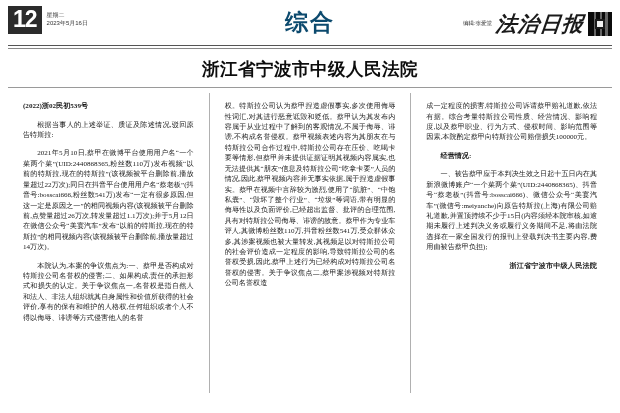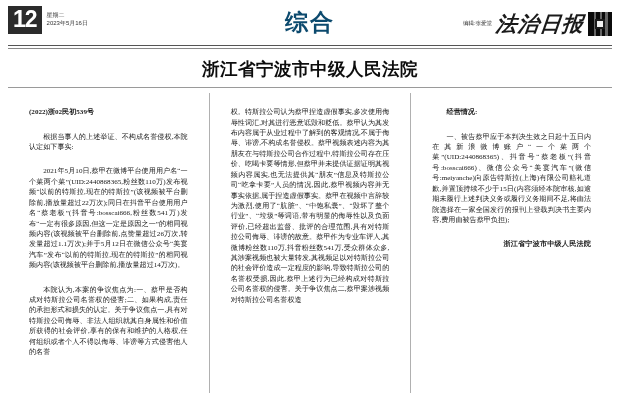--- a/index.html
+++ b/index.html
@@ -155,21 +155,21 @@
     line-height: 1.47;
     text-align: justify;
     text-justify: inter-character;
     color: #191919;
     overflow: hidden;
   }
   .col + .col {
     border-left: 0.6px solid #b0b0b0;
   }
   .col p {
-    margin: 14px;
+    margin: 8px;
   }
   .indent {
     text-indent: 2em;
   }
   .case-no {
     font-weight: bold;
     margin-bottom: 0;
   }
   .verdict-head {
     text-indent: 2em;
@@ -212,29 +212,30 @@
   <div class="rule-thin"></div>
 
   <div class="headline-wrap">
     <div class="headline">浙江省宁波市中级人民法院</div>
   </div>
 
   <div class="columns">
 
     <div class="col">
       <p class="case-no">(2022)浙02民初539号</p>
-      <p class="indent">根据当事人的上述举证、不构成名誉侵权,本院认定如下事实:</p>
+      <p class="indent">根据当事人的上述举证、质证及陈述情况,驳回原告特斯拉:</p>
       <p class="indent">2021年5月10日,蔡甲在微博平台使用用户名“一个菜两个菜”(UID:2440868365,粉丝数110万)发布视频“以前的特斯拉,现在的特斯拉”(该视频被平台删除前,播放量超过22万次);同日在抖音平台使用用户名“蔡老板”(抖音号:bosscai666,粉丝数541万)发布“一定有很多原因,但这一定是原因之一”的相同视频内容(该视频被平台删除前,点赞量超过26万次,转发量超过1.1万次);并于5月12日在微信公众号“美宴汽车”发布“以前的特斯拉,现在的特斯拉”的相同视频内容(该视频被平台删除前,播放量超过14万次)。</p>
-      <p class="indent">本院认为,本案的争议焦点为:一、蔡甲是否构成对特斯拉公司名誉权的侵害;二、如果构成,责任的承担形式和损失的认定。关于争议焦点一,具有对特斯拉公司侮辱、非法人组织就其自身属性和价值所获得的社会评价,享有的保有和维护的人格权,任何组织或者个人不得以侮辱、诽谤等方式侵害他人的名誉</p>
+      <p class="indent">本院认为,本案的争议焦点为:一、蔡甲是否构成对特斯拉公司名誉权的侵害;二、如果构成,责任的承担形式和损失的认定。关于争议焦点一,名誉权是指自然人和法人、非法人组织就其自身属性和价值所获得的社会评价,享有的保有和维护的人格权,任何组织或者个人不得以侮辱、诽谤等方式侵害他人的名誉</p>
     </div>
 
     <div class="col">
       <p>权。特斯拉公司认为蔡甲捏造虚假事实,多次使用侮辱性词汇,对其进行恶意诋毁和贬低。蔡甲认为其发布内容属于从业过程中了解到的客观情况,不属于侮辱、诽谤,不构成名誉侵权。蔡甲视频表述内容为其朋友在与特斯拉公司合作过程中,特斯拉公司存在压价、吃喝卡要等情形,但蔡甲并未提供证据证明其视频内容属实,也无法提供其“朋友”信息及特斯拉公司“吃拿卡要”人员的情况,因此,蔡甲视频内容并无事实依据,属于捏造虚假事实。蔡甲在视频中言辞较为激烈,使用了“肮脏”、“中饱私囊”、“毁坏了整个行业”、“垃圾”等词语,带有明显的侮辱性以及负面评价,已经超出监督、批评的合理范围,具有对特斯拉公司侮辱、诽谤的故意。蔡甲作为专业车评人,其微博粉丝数110万,抖音粉丝数541万,受众群体众多,其涉案视频也被大量转发,其视频足以对特斯拉公司的社会评价造成一定程度的影响,导致特斯拉公司的名誉权受损,因此,蔡甲上述行为已经构成对特斯拉公司名誉权的侵害。关于争议焦点二,蔡甲案涉视频对特斯拉公司名誉权造</p>
     </div>
 
     <div class="col">
+      <p>成一定程度的损害,特斯拉公司诉请蔡甲赔礼道歉,依法有据。综合考量特斯拉公司性质、经营情况、影响程度,以及蔡甲职业、行为方式、侵权时间、影响范围等因素,本院酌定蔡甲向特斯拉公司赔偿损失100000元。</p>
       <p class="verdict-head">经营情况:</p>
       <p class="indent">一、被告蔡甲应于本判决生效之日起十五日内在其新浪微博账户“一个菜两个菜”(UID:2440868365)、抖音号“蔡老板”(抖音号:bosscai666)、微信公众号“美宴汽车”(微信号:meiyanche)向原告特斯拉(上海)有限公司赔礼道歉,并置顶持续不少于15日(内容须经本院审核,如逾期未履行上述判决义务或履行义务期间不足,将由法院选择在一家全国发行的报刊上登载判决书主要内容,费用由被告蔡甲负担);</p>
       <p class="court-sign">浙江省宁波市中级人民法院</p>
     </div>
 
   </div>
 </div>
 
 </body></html>

